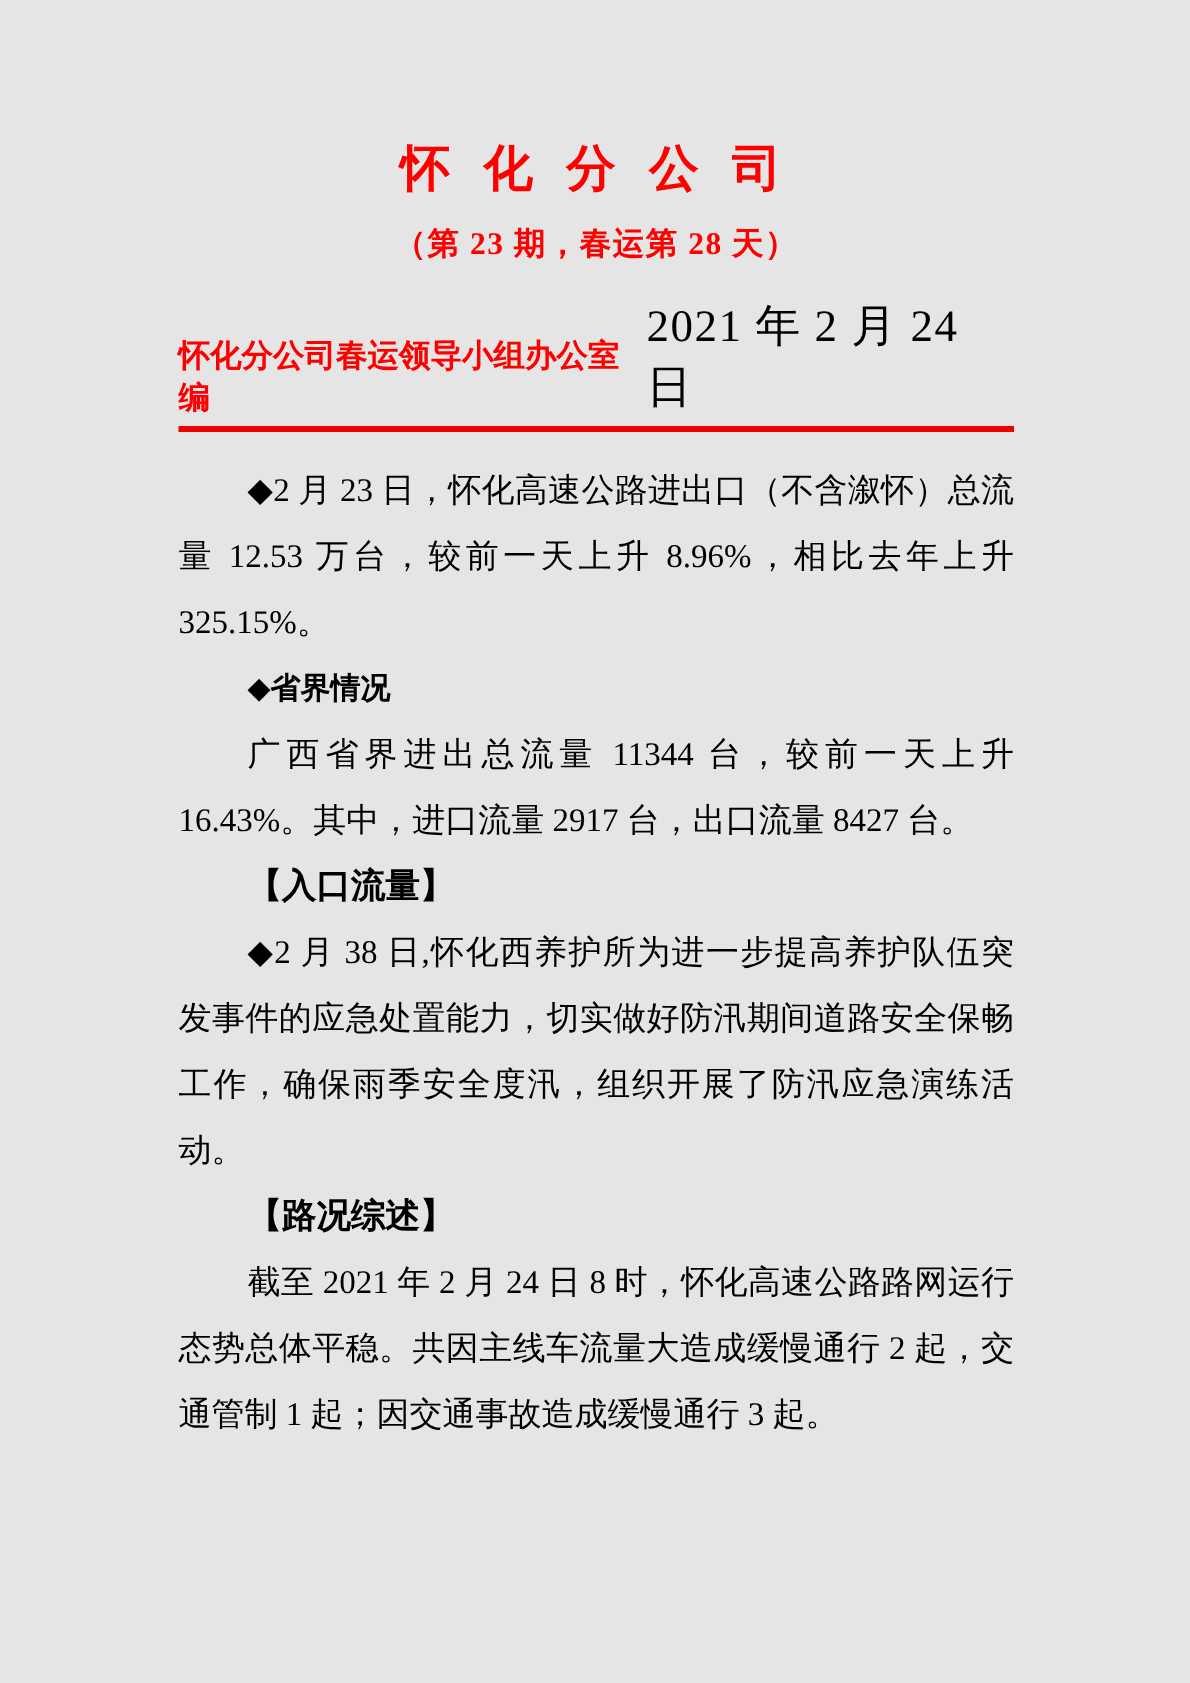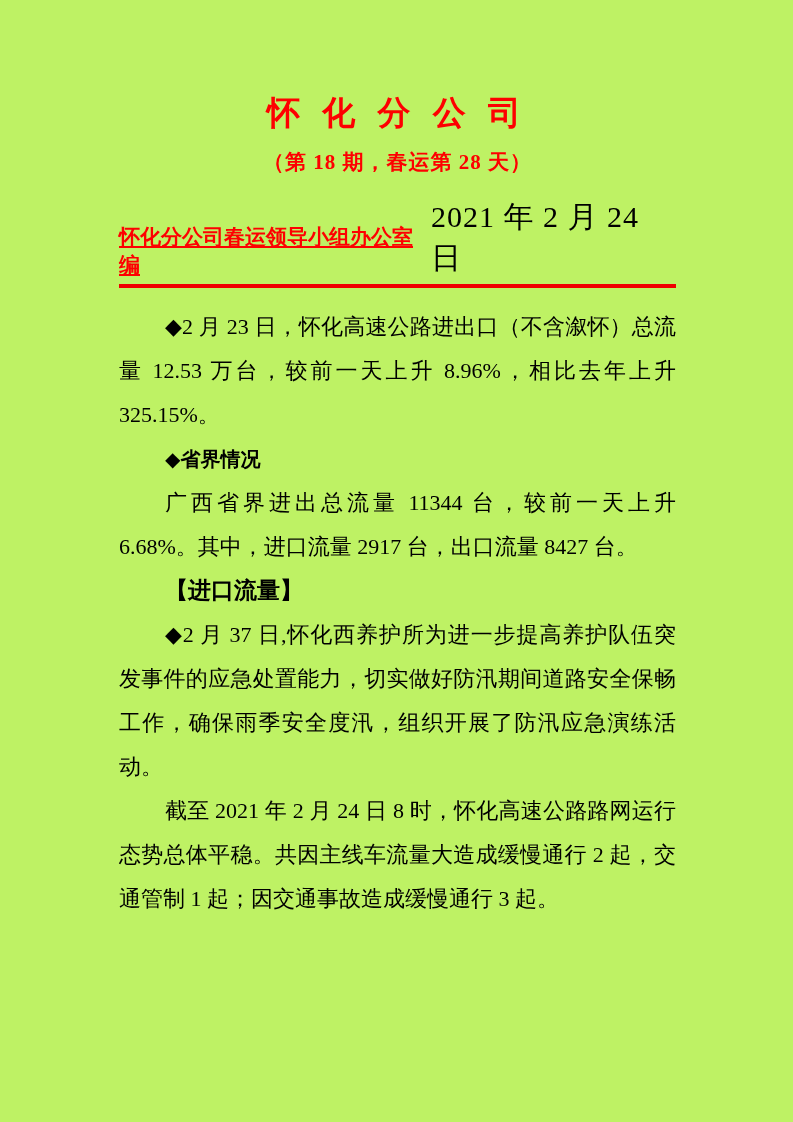--- a/index.html
+++ b/index.html
@@ -5,21 +5,21 @@
   html, body {
     margin: 0;
     padding: 0;
     background: #ffffff;
   }
   .page {
     position: relative;
     width: 793px;
     height: 1122px;
     margin: 0 auto;
-    background: #bef264;
+    background: #e5e5e5;
     box-sizing: border-box;
     padding: 92px 117px 0 119px;
     font-family: "Liberation Serif", "DejaVu Serif", serif;
     color: #000000;
     overflow: hidden;
   }
   .title-line {
     text-align: center;
     color: #fe0000;
     font-weight: bold;
@@ -41,21 +41,20 @@
     justify-content: space-between;
     align-items: flex-end;
     margin-top: 21px;
     padding-bottom: 5px;
     border-bottom: 4px solid #f00000;
   }
   .publisher {
     color: #fe0000;
     font-weight: bold;
     font-size: 21px;
-    text-decoration: underline;
   }
   .pub-date {
     color: #000000;
     font-size: 30px;
     letter-spacing: 1px;
   }
   .doc-body {
     margin-top: 17px;
     font-size: 22px;
     line-height: 44px;
@@ -80,38 +79,39 @@
     text-indent: 46px;
     line-height: 44px;
   }
 </style>
 </head>
 <body>
 
 <div class="page">
 
   <div class="title-line">怀 化 分 公 司</div>
-  <div class="issue-line">（第 18 期，春运第 28 天）</div>
+  <div class="issue-line">（第 23 期，春运第 28 天）</div>
 
   <div class="pub-row">
     <span class="publisher">怀化分公司春运领导小组办公室编</span>
     <span class="pub-date">2021 年 2 月 24 日</span>
   </div>
 
   <div class="doc-body">
 
     <div>
       <p class="para">◆2 月 23 日，怀化高速公路进出口（不含溆怀）总流量 12.53 万台，较前一天上升 8.96%，相比去年上升 325.15%。</p>
       <h3 class="sub-heading">◆省界情况</h3>
-      <p class="para">广西省界进出总流量 11344 台，较前一天上升 6.68%。其中，进口流量 2917 台，出口流量 8427 台。</p>
+      <p class="para">广西省界进出总流量 11344 台，较前一天上升 16.43%。其中，进口流量 2917 台，出口流量 8427 台。</p>
     </div>
 
     <div>
-      <h2 class="sec-heading">【进口流量】</h2>
-      <p class="para">◆2 月 37 日,怀化西养护所为进一步提高养护队伍突发事件的应急处置能力，切实做好防汛期间道路安全保畅工作，确保雨季安全度汛，组织开展了防汛应急演练活动。</p>
+      <h2 class="sec-heading">【入口流量】</h2>
+      <p class="para">◆2 月 38 日,怀化西养护所为进一步提高养护队伍突发事件的应急处置能力，切实做好防汛期间道路安全保畅工作，确保雨季安全度汛，组织开展了防汛应急演练活动。</p>
     </div>
 
     <div>
+      <h2 class="sec-heading">【路况综述】</h2>
       <p class="para">截至 2021 年 2 月 24 日 8 时，怀化高速公路路网运行态势总体平稳。共因主线车流量大造成缓慢通行 2 起，交通管制 1 起；因交通事故造成缓慢通行 3 起。</p>
     </div>
 
   </div>
 </div>
 
 </body></html>

